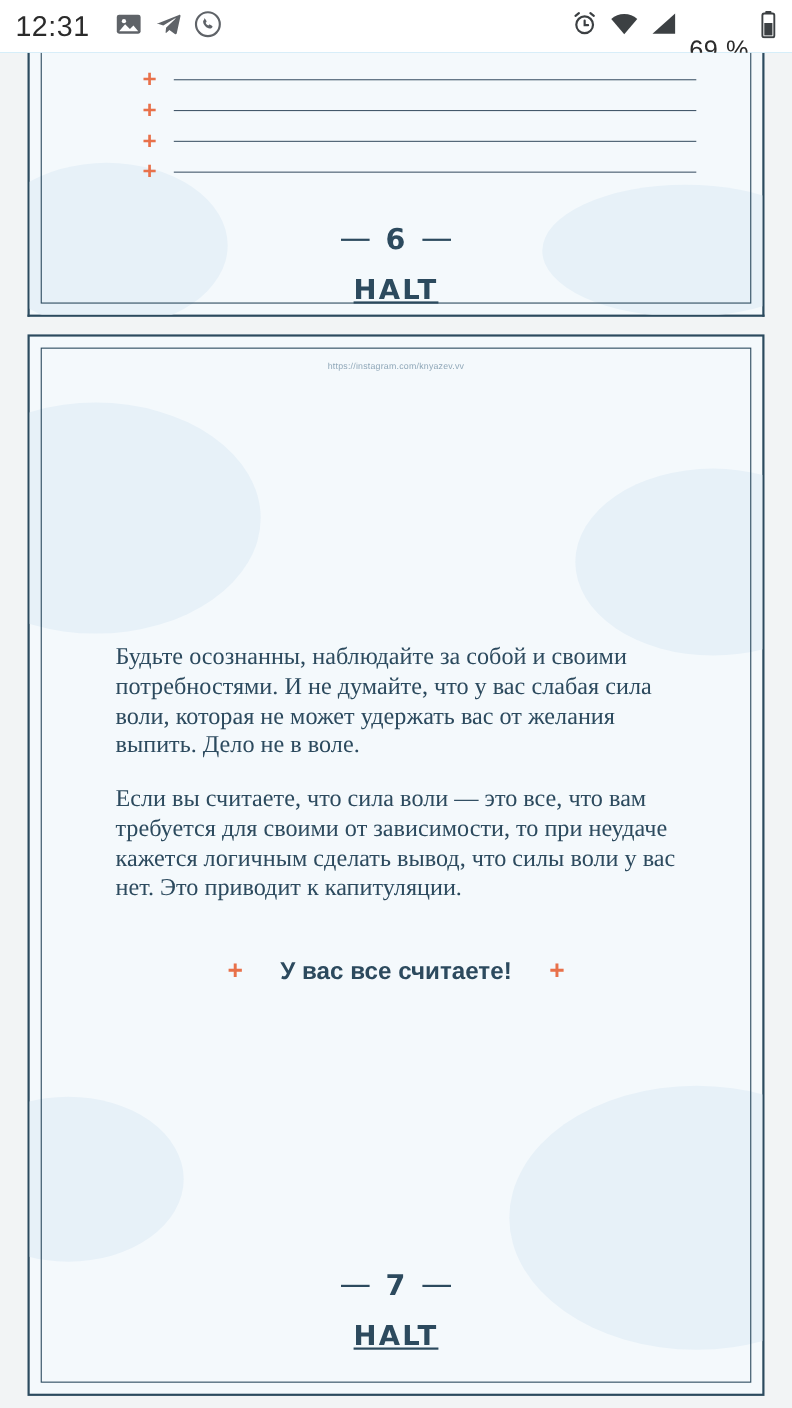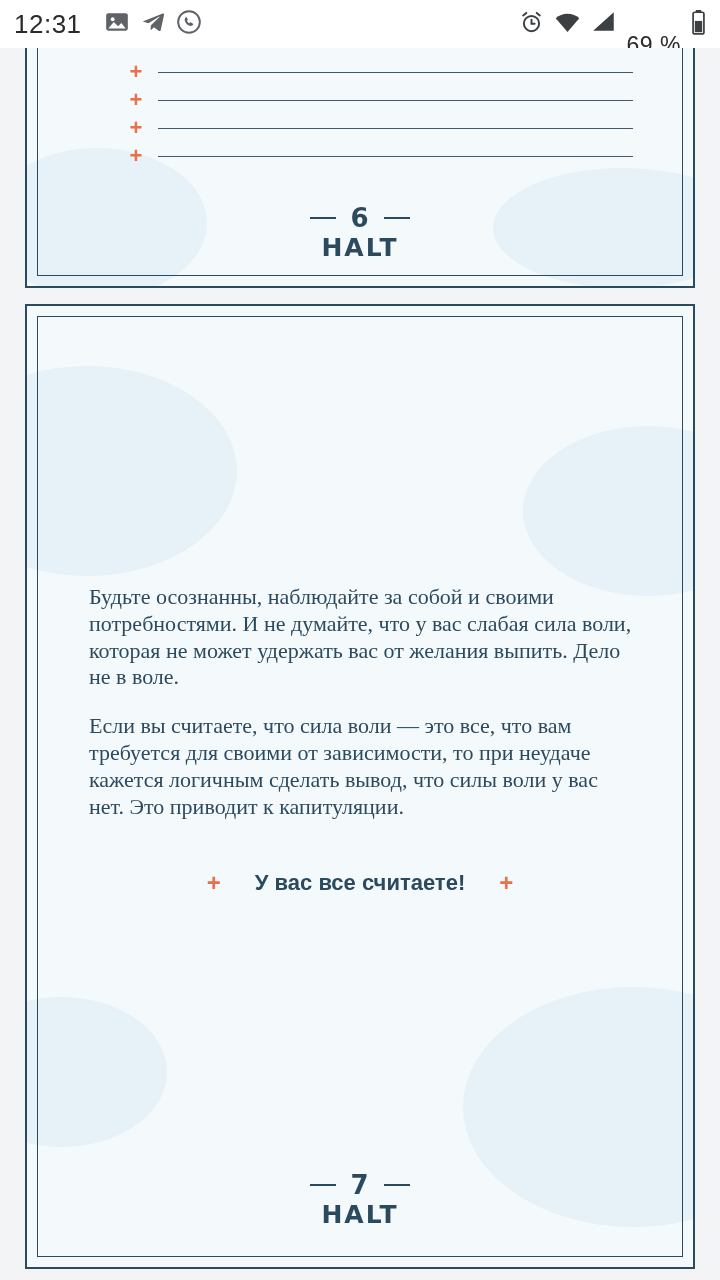--- a/index.html
+++ b/index.html
@@ -151,21 +151,22 @@
     width: 26px;
     height: 2px;
     background: #2c4a5e;
   }
   .footer-brand {
     color: #2c4a5e;
     font-size: 25px;
     font-weight: bold;
     letter-spacing: 2px;
     font-family: "DejaVu Sans", sans-serif;
-    margin-top: 0;
+    margin-top: 16px;
+    text-decoration: underline;
   }
 
   
   .page-gap { height: 16px; }
 
   
   .page-7 {
     height: 965px;
   }
   .watermark {
@@ -181,21 +182,21 @@
   .body-text {
     position: absolute;
     left: 62px;
     right: 58px;
     top: 278px;
     color: #2c4a5e;
     font-family: "Liberation Serif", serif;
     font-size: 22px;
     line-height: 1.22;
   }
-  .body-text p { margin: 0 0 22px 0; }
+  .body-text p { margin: 0 0 22px 16px; }
   .callout {
     position: absolute;
     left: 0;
     right: 0;
     top: 563px;
     display: flex;
     align-items: center;
     justify-content: center;
     gap: 34px;
     color: #2c4a5e;
@@ -307,20 +308,21 @@
 
     <div class="page-gap"></div>
 
     <div class="page page-7">
       <div class="blob" style="width:300px;height:210px;left:-90px;top:60px;"></div>
       <div class="blob" style="width:250px;height:170px;right:-80px;top:120px;"></div>
       <div class="blob" style="width:340px;height:240px;right:-110px;bottom:40px;"></div>
       <div class="blob" style="width:210px;height:150px;left:-70px;bottom:120px;"></div>
       <div class="page-frame"></div>
 
+      <div class="watermark">https://instagram.com/knyazev.vv</div>
 
       <div class="body-text">
         <p>Будьте осознанны, наблюдайте за собой и своими потребностями. И не думайте, что у вас слабая сила воли, которая не может удержать вас от желания выпить. Дело не в воле.</p>
         <p>Если вы считаете, что сила воли — это все, что вам требуется для своими от зависимости, то при неудаче кажется логичным сделать вывод, что силы воли у вас нет. Это приводит к капитуляции.</p>
       </div>
 
       <div class="callout">
         <span class="plus-mark">+</span>
         <span>У вас все считаете!</span>
         <span class="plus-mark">+</span>

